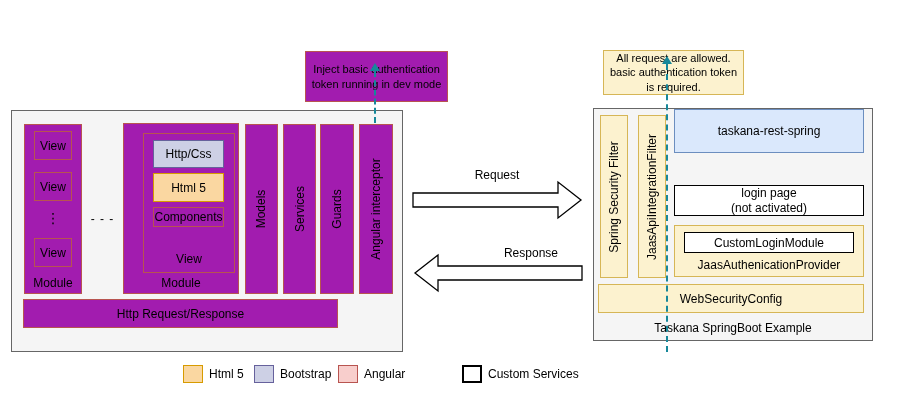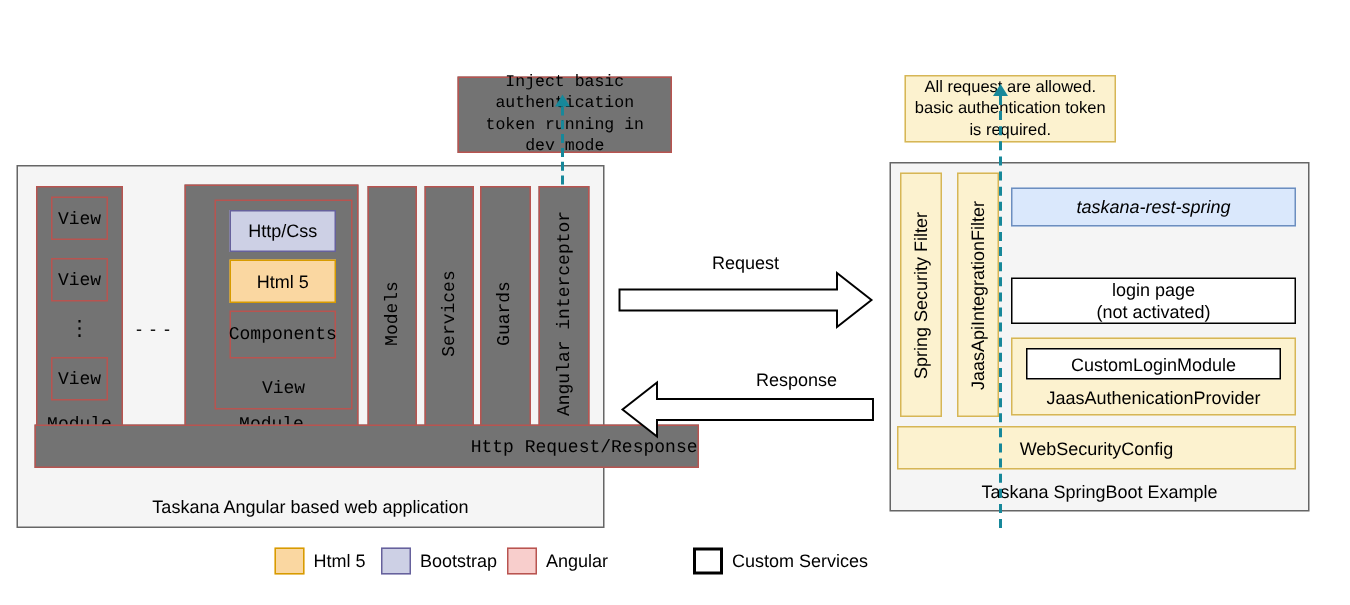--- a/index.html
+++ b/index.html
@@ -2,21 +2,21 @@
 <html><head>
 <meta charset="utf-8">
 <style>
   html,body{margin:0;padding:0;background:#ffffff;}
   .stage{
     position:relative;width:900px;height:403px;overflow:hidden;
     font-family:"Liberation Sans", sans-serif;color:#000;background:#fff;
   }
   .box{position:absolute;box-sizing:border-box;display:flex;align-items:center;justify-content:center;text-align:center;font-size:12px;}
   
-  .pink{background:#737373;border:1px solid #b85450;font-family:Liberation Mono, monospace;}
+  .pink{background:#a21caf;border:1px solid #b85450;}
   .orange{background:#fad7a1;border:1px solid #d79b00;}
   .lavender{background:#cdd0e5;border:1px solid #66619c;}
   .cream{background:#fcf2cf;border:1px solid #d6b656;}
   .blue{background:#dae8fc;border:1px solid #6c8ebf;}
   .white{background:#ffffff;border:1.3px solid #000000;}
   .container-box{position:absolute;box-sizing:border-box;background:#f5f5f5;border:1.5px solid #666666;}
   .callout{position:absolute;box-sizing:border-box;display:flex;align-items:center;justify-content:center;
     text-align:center;font-size:11px;line-height:1.3;padding:2px 5px;margin-top:40px;}
   .caption{position:absolute;left:0;right:0;text-align:center;font-size:12px;}
   .dash-v{position:absolute;width:0;border-left:2px dashed #17889a;z-index:5;}
@@ -81,61 +81,60 @@
     </div>
     <div class="box pink" style="left:131px;top:22px;width:92px;height:140px;align-items:flex-end;padding-bottom:6px;">
       <span>View</span>
     </div>
     <div class="box lavender" style="left:141px;top:29px;width:71px;height:28px;">
       <span>Http/Css</span>
     </div>
     <div class="box orange" style="left:141px;top:62px;width:71px;height:29px;">
       <span>Html 5</span>
     </div>
-    <div class="box pink" style="left:141px;top:96px;width:71px;height:32px;">
+    <div class="box pink" style="left:141px;top:96px;width:71px;height:20px;">
       <span>Components</span>
     </div>
 
     <div class="vcol box pink" style="left:233px;top:13px;width:33px;height:170px;">
       <span>Models</span>
     </div>
     <div class="vcol box pink" style="left:271px;top:13px;width:33px;height:170px;">
       <span>Services</span>
     </div>
     <div class="vcol box pink" style="left:308px;top:13px;width:34px;height:170px;">
       <span>Guards</span>
     </div>
     <div class="vcol box pink" style="left:347px;top:13px;width:34px;height:170px;">
       <span>Angular interceptor</span>
     </div>
 
-    <div class="box pink" style="left:11px;top:172px;width:443px;height:29px;justify-content:flex-end;">
+    <div class="box pink" style="left:11px;top:188px;width:315px;height:29px;">
       <span>Http Request/Response</span>
     </div>
 
-    <div class="caption" style="bottom:6px;">Taskana Angular based web application</div>
   </div>
 
   <svg class="arrows" width="900" height="403" viewBox="0 0 900 403">
     <polygon points="413,193 558,193 558,182 581,200 558,218 558,207 413,207" fill="#ffffff" stroke="#000000" stroke-width="1.3"></polygon>
     <polygon points="582,266 438,266 438,255 415,273 438,291 438,280 582,280" fill="#ffffff" stroke="#000000" stroke-width="1.3"></polygon>
   </svg>
   <div class="flow-label" style="left:437px;top:168px;">Request</div>
   <div class="flow-label" style="left:438px;top:246px;text-align:right;">Response</div>
 
   <div class="container-box" style="left:593px;top:108px;width:280px;height:233px;">
 
     <div class="vcol box cream" style="left:6px;top:6px;width:28px;height:163px;">
       <span>Spring Security Filter</span>
     </div>
     <div class="vcol box cream" style="left:44px;top:6px;width:28px;height:163px;">
       <span>JaasApiIntegrationFilter</span>
     </div>
 
-    <div class="box blue" style="left:80px;top:16px;width:190px;height:26px;font-style:italic;">
+    <div class="box blue" style="left:80px;top:0;width:190px;height:44px;">
       <span>taskana-rest-spring</span>
     </div>
 
     <div class="box white prelines" style="left:80px;top:76px;width:190px;height:31px;line-height:1.2;">
       <span class="prelines">login page
 (not activated)</span>
     </div>
 
     <div class="box cream" style="left:80px;top:116px;width:190px;height:52px;align-items:flex-end;padding-bottom:4px;">
       <span>JaasAuthenicationProvider</span>

